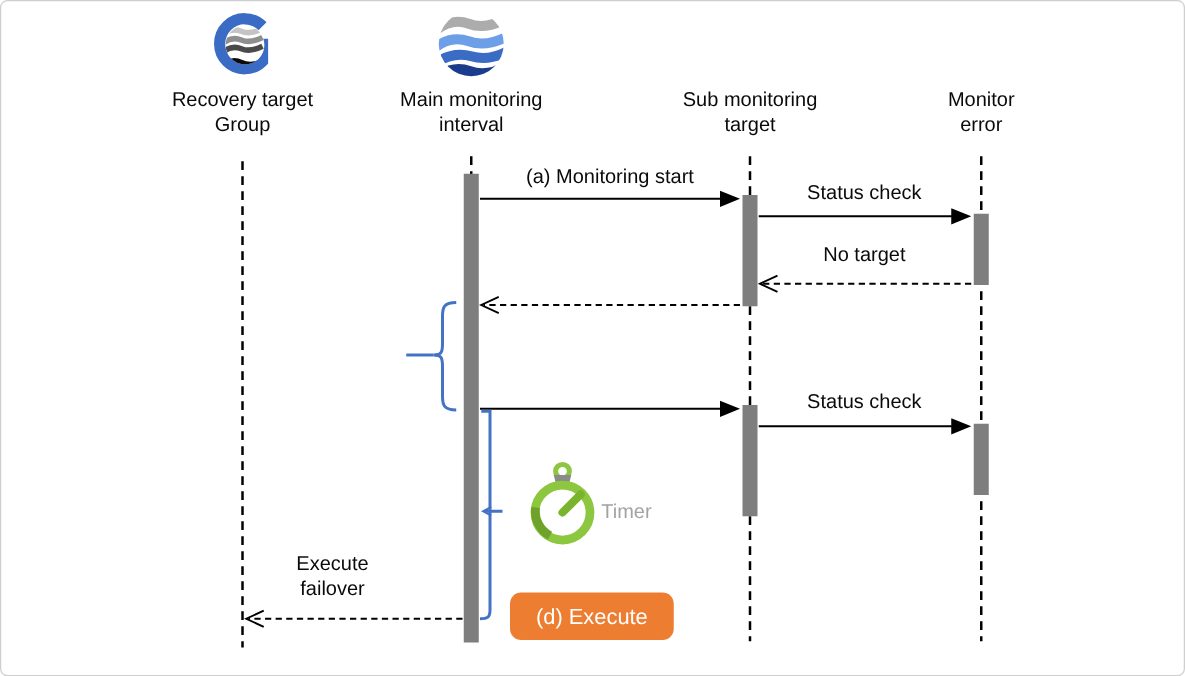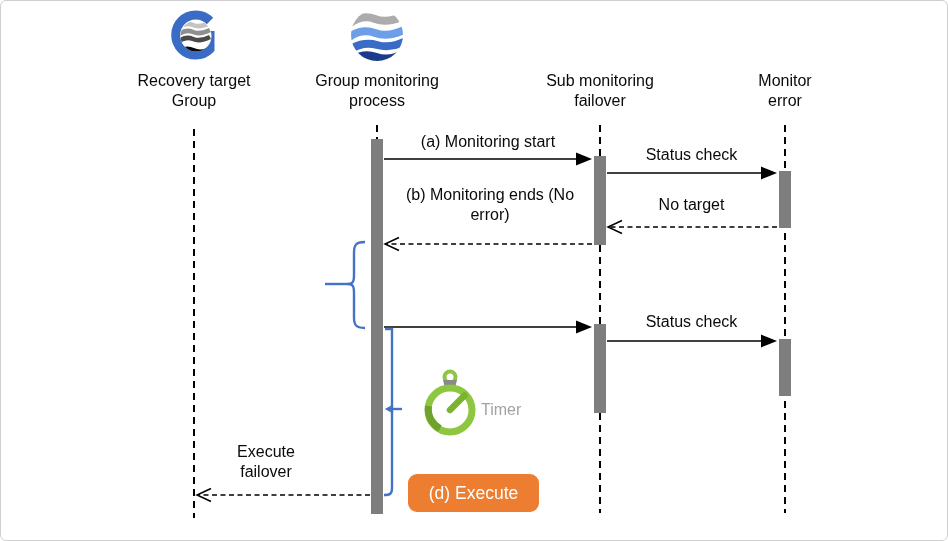--- a/index.html
+++ b/index.html
@@ -109,27 +109,26 @@
     <g transform="translate(425,370)">
       <circle cx="24" cy="6" r="5.5" stroke="#8DC63F" stroke-width="4" fill="none"></circle>
       <polygon points="17,9 31,9 29,17 19,17" fill="#8A8A8A"></polygon>
       <circle cx="24" cy="39" r="22" stroke="#8DC63F" stroke-width="7" fill="#ffffff"></circle>
       <path d="M2.5,35 A22,22 0 0 0 14,57.5" stroke="#6FA22B" stroke-width="7" fill="none"></path>
       <line x1="24" y1="39" x2="38.5" y2="24.5" stroke="#7AB32E" stroke-width="6.5" stroke-linecap="round"></line>
     </g>
   </svg>
 
   <div class="lbl" style="left:130px;top:70px;width:126px;">Recovery target Group</div>
-  <div class="lbl" style="left:301px;top:70px;width:150px;">Group monitoring process</div>
-  <div class="lbl" style="left:524px;top:70px;width:150px;">Sub monitoring failover</div>
+  <div class="lbl" style="left:301px;top:70px;width:150px;">Main monitoring interval</div>
+  <div class="lbl" style="left:524px;top:70px;width:150px;">Sub monitoring target</div>
   <div class="lbl" style="left:744px;top:70px;width:80px;">Monitor error</div>
 
   <div class="lbl" style="left:387px;top:131px;width:200px;">(a) Monitoring start</div>
   <div class="lbl" style="left:613px;top:144px;width:155px;">Status check</div>
-  <div class="lbl" style="left:391px;top:184px;width:196px;">(b) Monitoring ends (No error)</div>
   <div class="lbl" style="left:613px;top:194px;width:155px;">No target</div>
   <div class="lbl" style="left:613px;top:311px;width:155px;">Status check</div>
   <div class="lbl" style="left:217px;top:441px;width:96px;">Execute failover</div>
 
   <div class="lbl gray left" style="left:480px;top:399px;width:80px;">Timer</div>
 
   <div class="badge">(d) Execute</div>
 
 </div>
 

